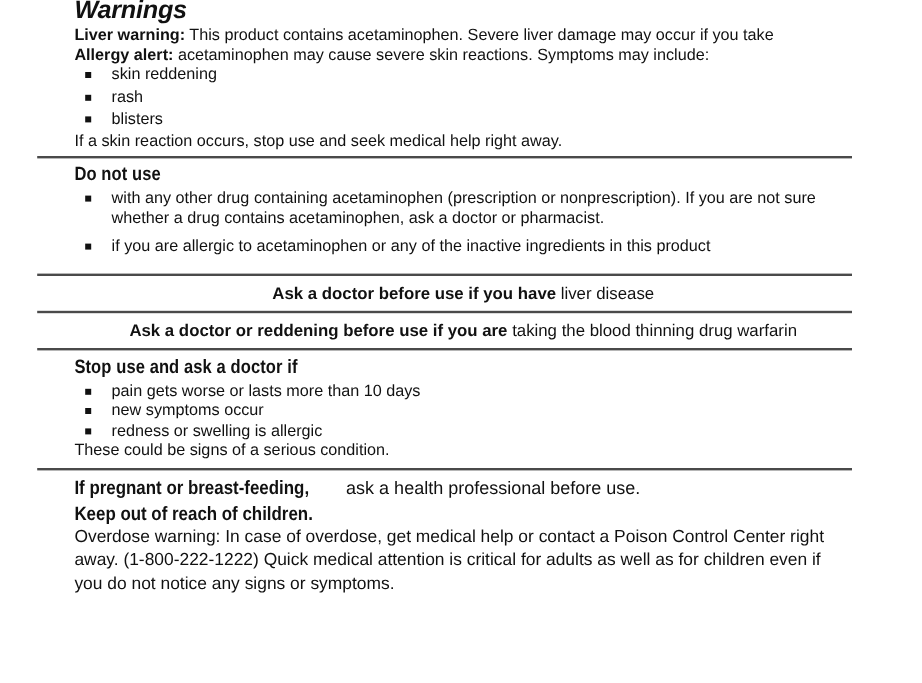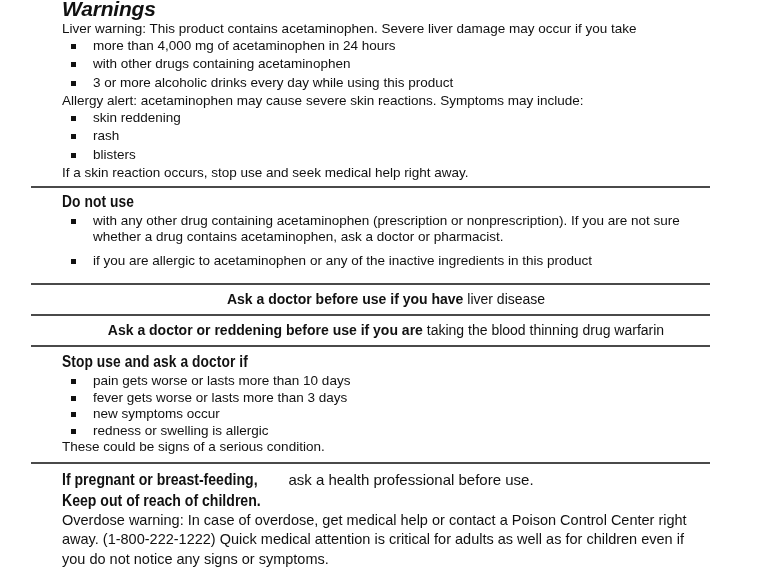--- a/index.html
+++ b/index.html
@@ -65,21 +65,21 @@
     letter-spacing: 0.1px;
   }
 
   
   .para {
     font-size: 13.5px;
     line-height: 16.5px;
     margin: 0;
   }
   .lead {
-    font-weight: normal;
+    font-weight: bold;
   }
 
   
   .askline {
     font-size: 14px;
     line-height: 17px;
     margin: 0;
     text-align: center;
   }
   .askline .lead {
@@ -144,25 +144,20 @@
 </head>
 <body>
 
 <div class="label-panel">
 
   <div class="panel-title">Warnings</div>
 
   <div class="section sec-warnings">
     <p class="para"><span class="lead">Liver warning:</span><span> This product contains acetaminophen. Severe liver damage may occur if you take</span></p>
 
-    <ul class="bullets loose">
-      <li>more than 4,000 mg of acetaminophen in 24 hours</li>
-      <li>with other drugs containing acetaminophen</li>
-      <li>3 or more alcoholic drinks every day while using this product</li>
-    </ul>
 
     <p class="para"><span class="lead">Allergy alert:</span><span> acetaminophen may cause severe skin reactions. Symptoms may include:</span></p>
 
     <ul class="bullets loose">
       <li>skin reddening</li>
       <li>rash</li>
       <li>blisters</li>
     </ul>
 
     <p class="para">If a skin reaction occurs, stop use and seek medical help right away.</p>
@@ -189,21 +184,20 @@
   <div class="section sec-oneline">
     <p class="askline"><span class="lead">Ask a doctor or reddening before use if you are</span><span> taking the blood thinning drug warfarin</span></p>
   </div>
 
   <hr class="rule">
 
   <div class="section sec-stopuse">
     <div class="heading-condensed">Stop use and ask a doctor if</div>
     <ul class="bullets tight">
       <li>pain gets worse or lasts more than 10 days</li>
-      <li>fever gets worse or lasts more than 3 days</li>
       <li>new symptoms occur</li>
       <li>redness or swelling is allergic</li>
     </ul>
     <p class="para">These could be signs of a serious condition.</p>
   </div>
 
   <hr class="rule">
 
   <div class="section sec-final">
     <p class="final-line"><span class="lead-condensed">If pregnant or breast-feeding,</span><span> ask a health professional before use.</span></p>

